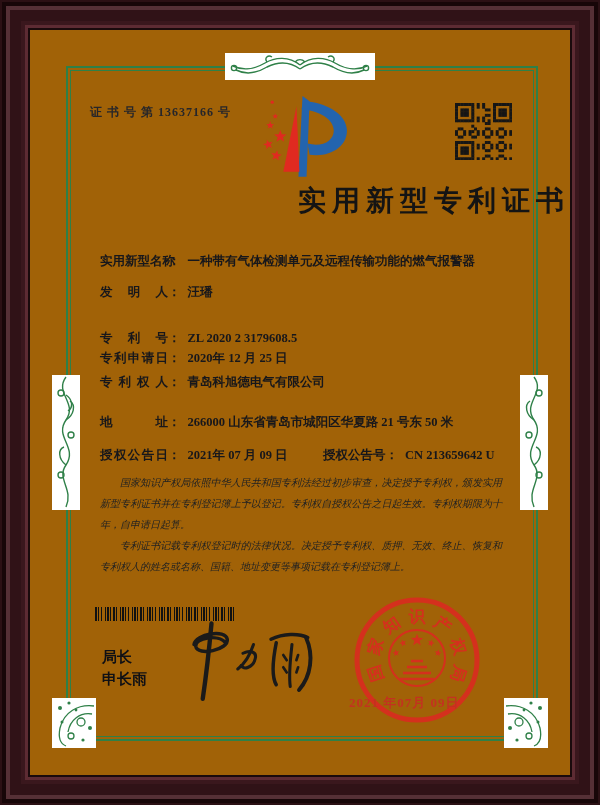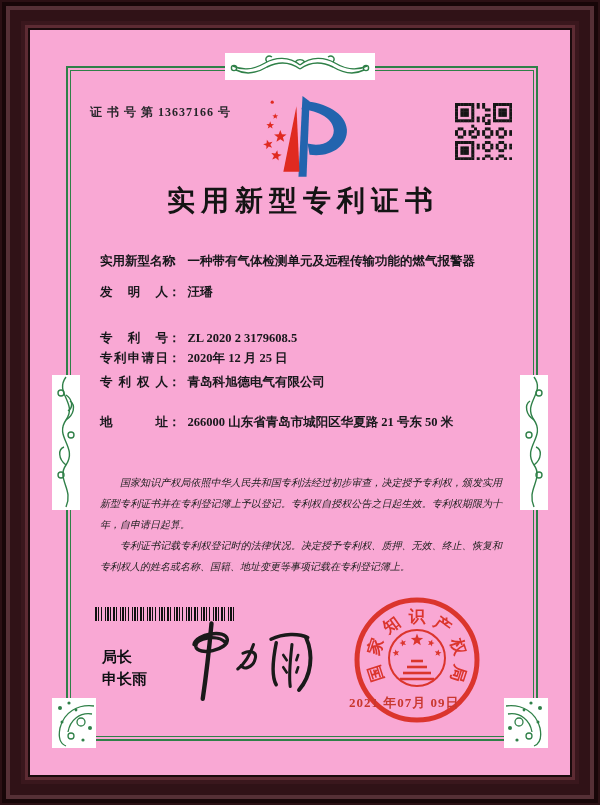--- a/index.html
+++ b/index.html
@@ -5,21 +5,21 @@
   html,body{margin:0;padding:0;}
   body{
     width:600px;height:805px;position:relative;overflow:hidden;
     background:#2b1014;
     font-family:"Liberation Serif","DejaVu Serif",serif;
   }
   .abs{position:absolute;}
   
   .paper{
     position:absolute;left:30px;top:30px;width:540px;height:745px;
-    background:#f9a8d4;
+    background:#a16207;
     box-shadow:
       0 0 0 2px #1a0a0c,
       0 0 0 5px #5d2b33,
       0 0 0 9px #3a171d,
       0 0 0 20px #301217,
       0 0 0 24px #553036,
       0 0 0 28px #170608;
   }
   
   .green-border{
@@ -27,21 +27,21 @@
     border:2px solid #2f8048;
   }
   .green-border::after{
     content:"";position:absolute;inset:2px;border:1px solid #2f8048;
   }
   .orn{background:#ffffff;}
   .orn svg{display:block;}
   .mirror{transform:scaleX(-1);}
   
   .certno{left:60px;top:74px;font-size:12px;font-weight:600;letter-spacing:1px;color:#26262a;white-space:nowrap;}
-  .title{left:0;top:152px;width:100%;text-align:center;font-size:28px;font-weight:700;letter-spacing:6px;text-indent:6px;color:#141414;}
+  .title{left:0;top:152px;width:100%;text-align:right;font-size:28px;font-weight:700;letter-spacing:6px;text-indent:6px;color:#141414;}
   .row{left:70px;height:18px;font-size:12.5px;font-weight:600;color:#17171b;white-space:nowrap;}
   .flabel{display:inline-block;width:68px;text-align:justify;text-align-last:justify;}
   .fvalue{margin-left:7px;}
   .cell2{position:absolute;left:223px;top:0;}
   .paras{left:70px;top:442px;width:402px;font-size:10px;line-height:21px;color:#222;text-align:justify;font-style:italic;font-weight:500;}
   .paras p{margin:0;text-indent:2em;}
   .boss{left:72px;top:616px;font-family:"Liberation Sans","DejaVu Sans",sans-serif;font-size:15px;font-weight:700;line-height:22px;color:#101014;}
   .sealch{font-weight:700;font-family:"Liberation Serif","DejaVu Serif",serif;}
 </style>
 </head>
@@ -346,20 +346,26 @@
   </div>
   <div class="abs row" style="top:320px">
     <span class="flabel">专利申请日</span><span>：</span><span class="fvalue">2020年 12 月 25 日</span>
   </div>
   <div class="abs row" style="top:344px">
     <span class="flabel">专利权人</span><span>：</span><span class="fvalue">青岛科旭德电气有限公司</span>
   </div>
   <div class="abs row" style="top:384px">
     <span class="flabel">地址</span><span>：</span><span class="fvalue">266000 山东省青岛市城阳区华夏路 21 号东 50 米</span>
   </div>
+  <div class="abs row" style="top:417px">
+    <span class="flabel">授权公告日</span><span>：</span><span class="fvalue">2021年 07 月 09 日</span>
+    <span class="cell2">
+      <span>授权公告号</span><span>：</span><span class="fvalue">CN 213659642 U</span>
+    </span>
+  </div>
 
   <div class="abs paras">
     <p>国家知识产权局依照中华人民共和国专利法经过初步审查，决定授予专利权，颁发实用新型专利证书并在专利登记簿上予以登记。专利权自授权公告之日起生效。专利权期限为十年，自申请日起算。</p>
     <p>专利证书记载专利权登记时的法律状况。决定授予专利权、质押、无效、终止、恢复和专利权人的姓名或名称、国籍、地址变更等事项记载在专利登记簿上。</p>
   </div>
 
   <div class="abs" style="left:65px;top:577px;width:142px;height:14px;">
     <svg id="bc-svg" width="142" height="14" viewBox="0 0 142 14">
         <rect x="0" y="0" width="2" height="14" fill="#111"></rect>
         <rect x="3" y="0" width="1" height="14" fill="#111"></rect>

